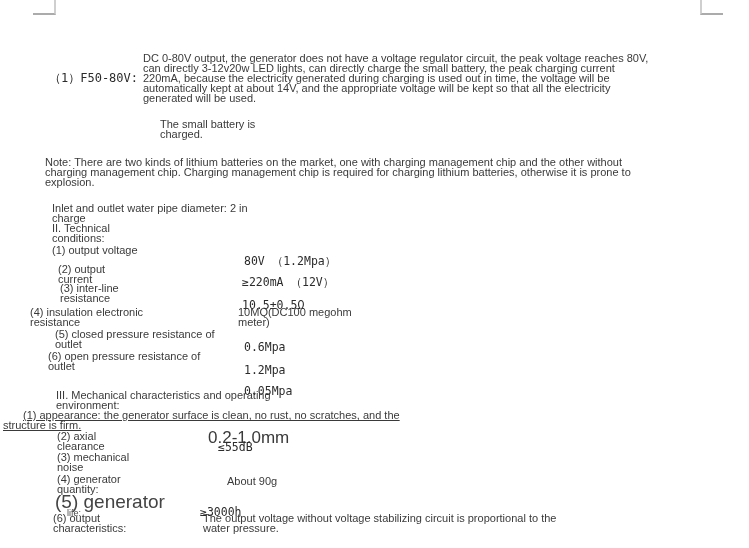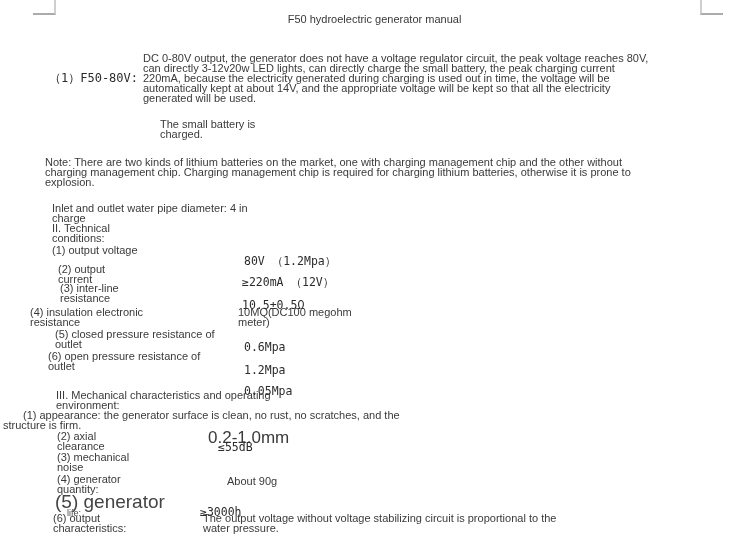--- a/index.html
+++ b/index.html
@@ -17,37 +17,36 @@
   .indent{text-indent:20px;}
 </style>
 </head>
 <body>
 
 <div id="canvas">
 
   <div class="cropL"></div>
   <div class="cropR"></div>
 
-  <div class="title">F50 hydroelectric generator manual</div>
 
   <div class="mono" style="left:49px;top:63px;font-size:12px;">（1）F50-80V:</div>
   <div class="txt" style="left:143px;top:53px;width:605px;">DC 0-80V output, the generator does not have a voltage regulator circuit, the peak voltage reaches 80V,
 can directly 3-12v20w LED lights, can directly charge the small battery, the peak charging current
 220mA, because the electricity generated during charging is used out in time, the voltage will be
 automatically kept at about 14V, and the appropriate voltage will be kept so that all the electricity
 generated will be used.</div>
 
   <div class="txt" style="left:45px;top:157px;width:680px;">Note: There are two kinds of lithium batteries on the market, one with charging management chip and the other without
 charging management chip. Charging management chip is required for charging lithium batteries, otherwise it is prone to
 explosion.</div>
 
   <div class="txt" style="left:160px;top:119px;">The small battery is
 charged.</div>
 
-  <div class="txt" style="left:52px;top:203px;">Inlet and outlet water pipe diameter: 4 in
+  <div class="txt" style="left:52px;top:203px;">Inlet and outlet water pipe diameter: 2 in
 charge
 II. Technical
 conditions:</div>
 
   <div class="txt" style="left:52px;top:245px;">(1) output voltage</div>
   <div class="mono" style="left:244px;top:246px;">80V （1.2Mpa）</div>
 
   <div class="txt" style="left:58px;top:264px;">(2) output
 current</div>
   <div class="mono" style="left:242px;top:267px;">≥220mA （12V）</div>
@@ -66,21 +65,21 @@
   <div class="mono" style="left:244px;top:332px;">0.6Mpa</div>
 
   <div class="txt" style="left:48px;top:351px;">(6) open pressure resistance of
 outlet</div>
   <div class="mono" style="left:244px;top:355px;">1.2Mpa</div>
 
   <div class="mono" style="left:244px;top:376px;">0.05Mpa</div>
 
   <div class="txt" style="left:56px;top:390px;">III. Mechanical characteristics and operating
 environment:</div>
-  <div class="txt indent" style="left:3px;top:410px;width:460px;">(1) appearance: the generator surface is clean, no rust, no scratches, and the
+  <div class="txt indent" style="left:3px;top:410px;width:460px;text-decoration:underline;">(1) appearance: the generator surface is clean, no rust, no scratches, and the
 structure is firm.</div>
 
   <div class="txt" style="left:57px;top:431px;">(2) axial
 clearance</div>
   <div class="txt" style="left:208px;top:433px;font-size:17px;">0.2-1.0mm</div>
 
   <div class="txt" style="left:57px;top:452px;">(3) mechanical
 noise</div>
   <div class="mono" style="left:218px;top:432px;">≤55dB</div>
 

